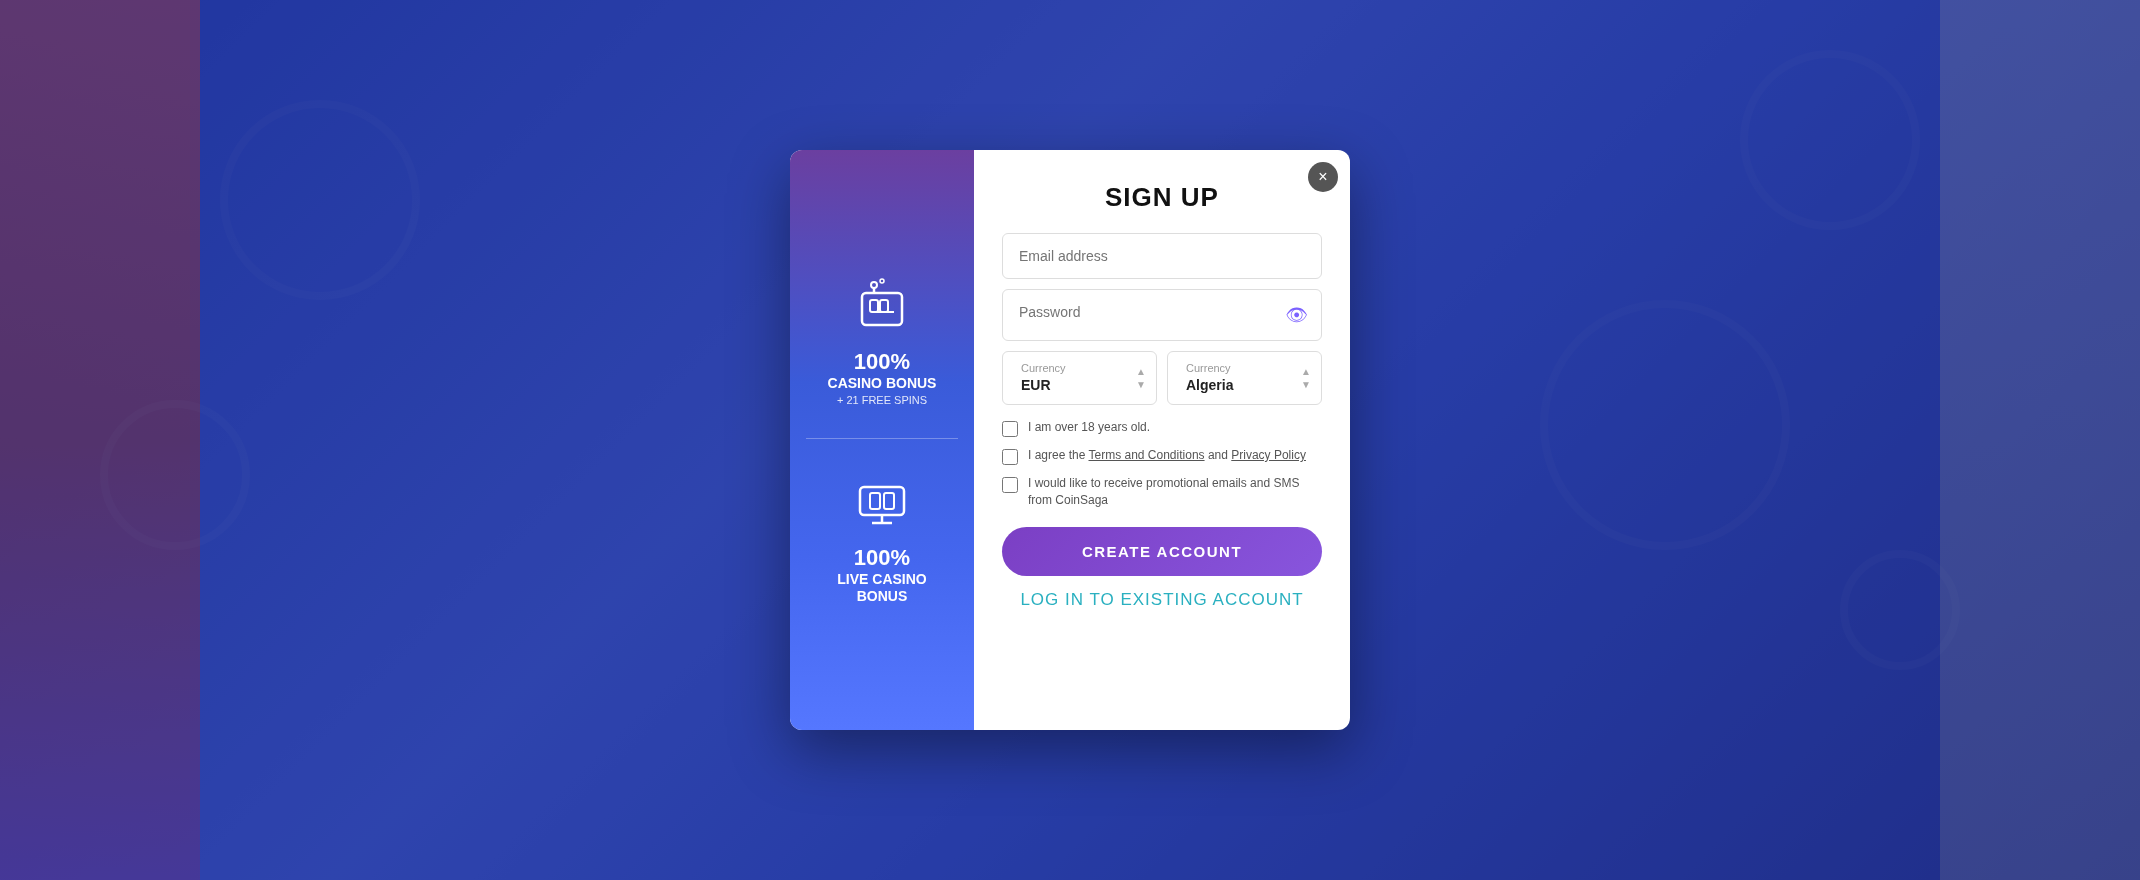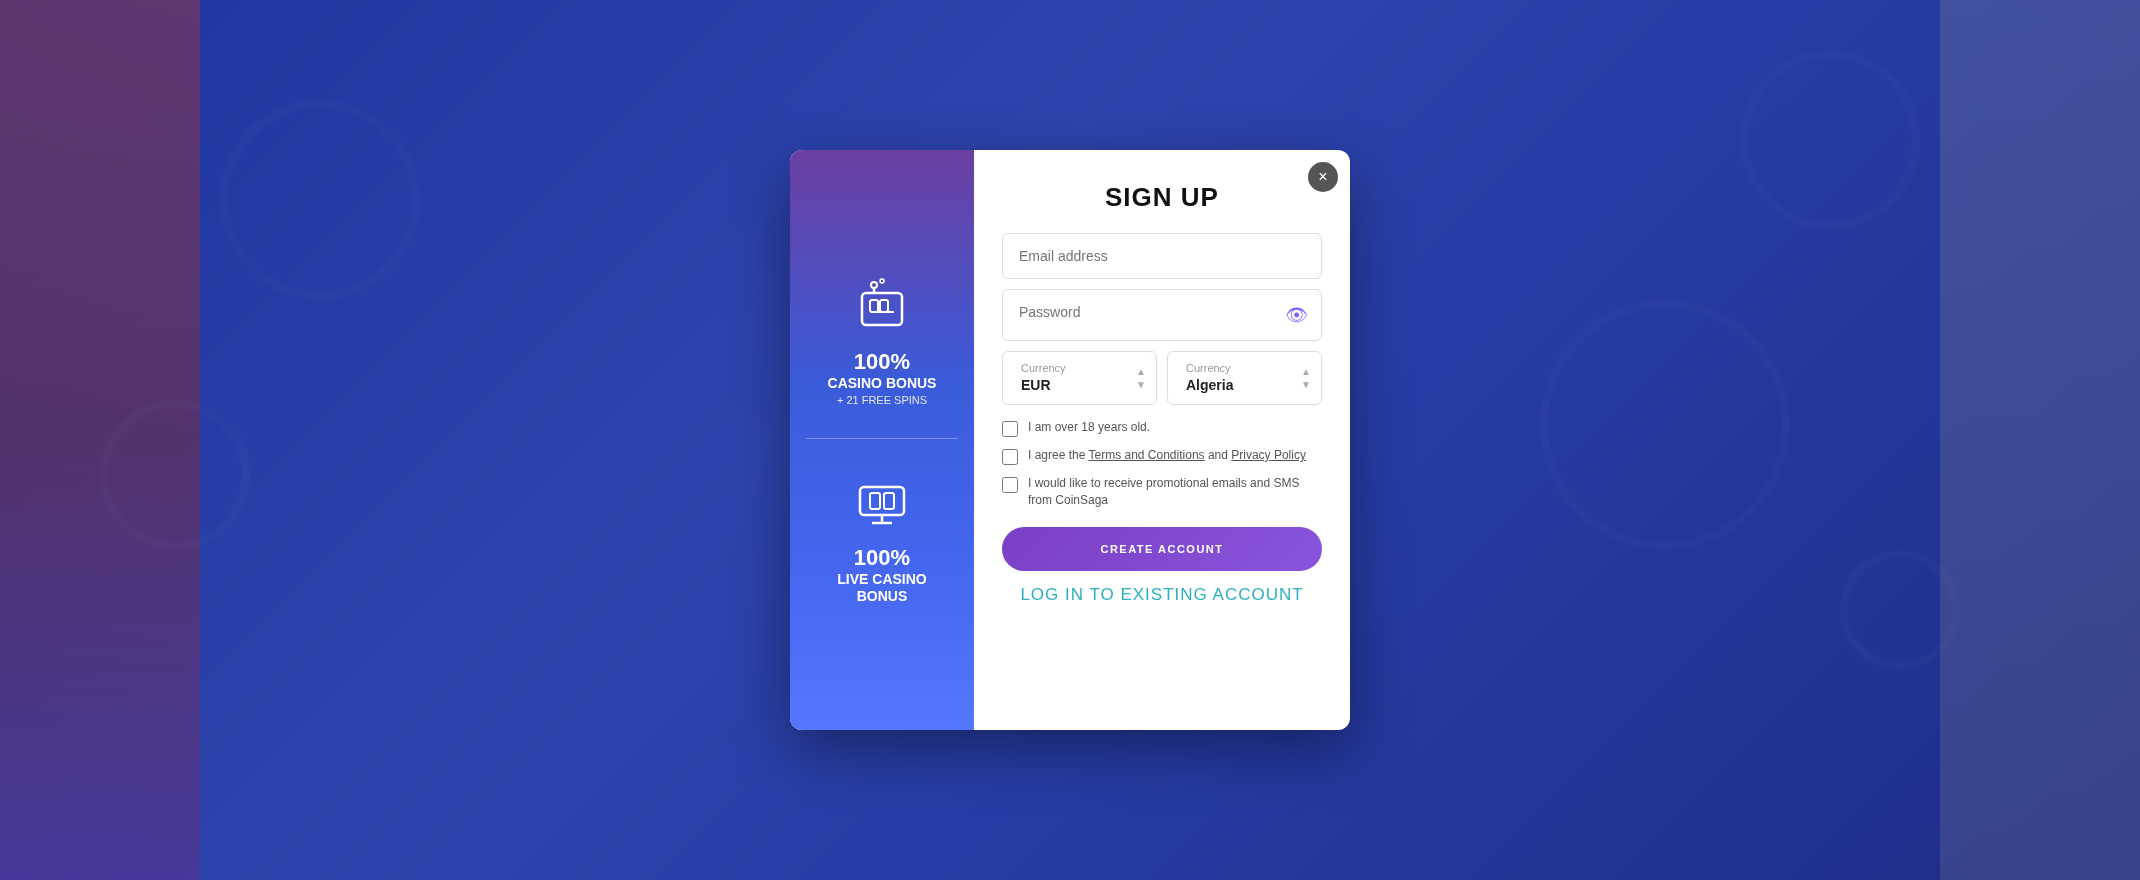--- a/index.html
+++ b/index.html
@@ -273,21 +273,21 @@
     .checkbox-label a {
       color: #555;
       text-decoration: underline;
     }
 
     .create-btn {
       width: 100%;
       padding: 16px;
       background: linear-gradient(135deg, #7b3fc4, #8855dd);
       color: white;
-      font-size: 11px;
+      font-size: 15px;
       font-weight: 900;
       letter-spacing: 1.5px;
       border: none;
       border-radius: 30px;
       cursor: pointer;
       margin-bottom: 14px;
     }
 
     .login-link {
       text-align: center;

